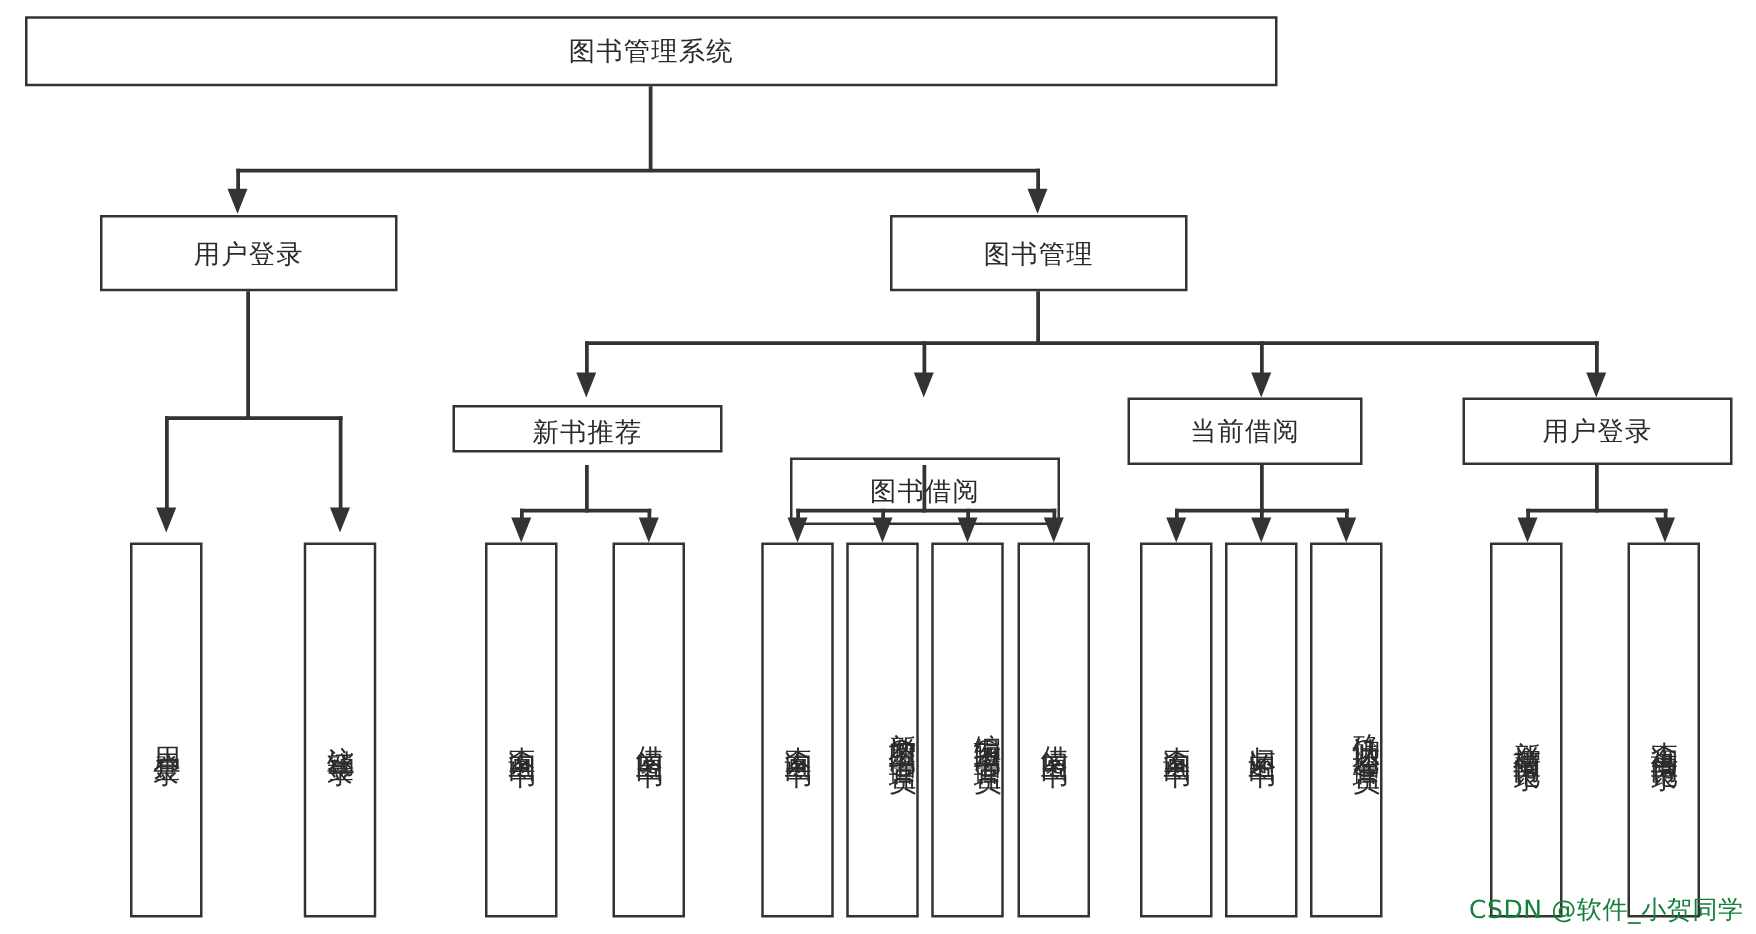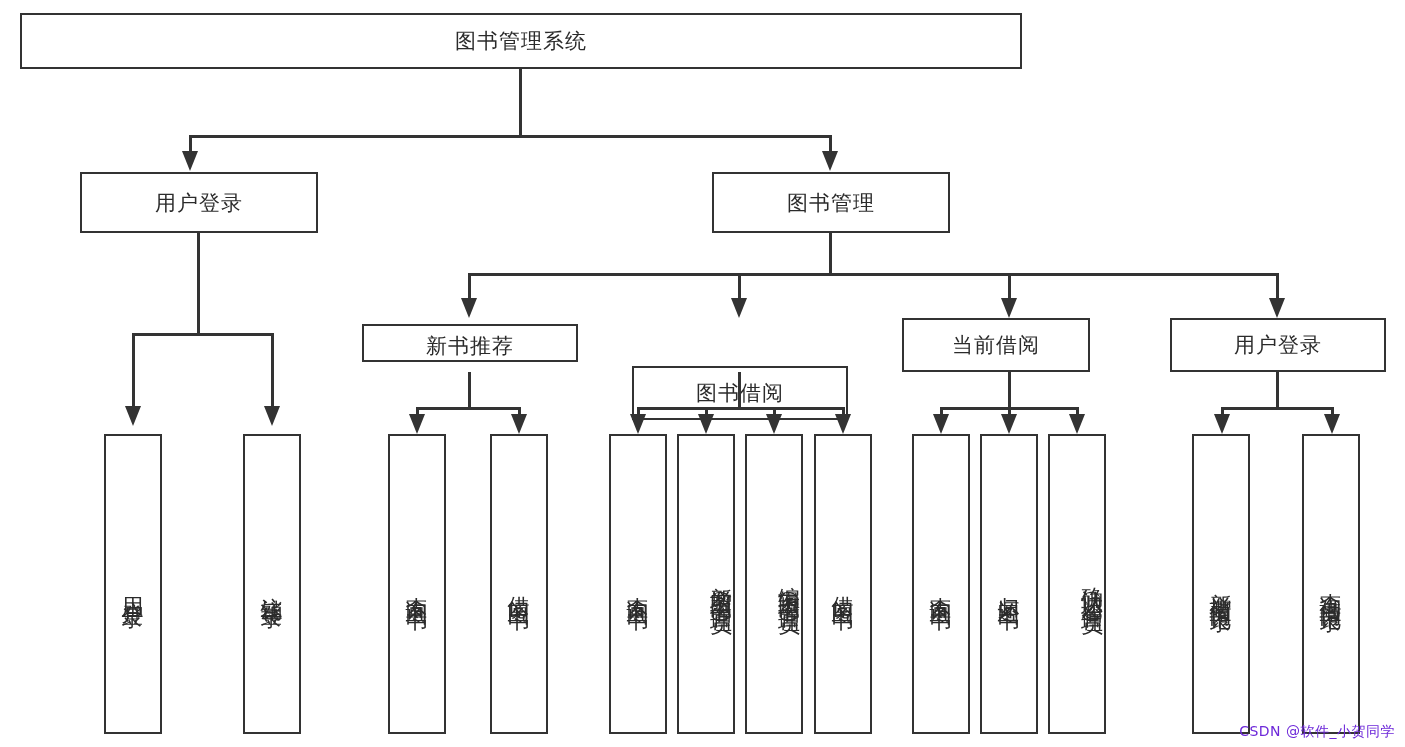--- a/index.html
+++ b/index.html
@@ -10,21 +10,21 @@
   .node.h{font-size:21px;letter-spacing:1px;}
   .node.v{writing-mode:vertical-rl;text-orientation:upright;font-size:22px;letter-spacing:4px;
           padding-top:6px;line-height:1.05;justify-content:center;align-items:flex-start;}
   .node.v.top{align-items:flex-start;}
   .node.v.mid{align-items:center;}
   .edge{position:absolute;background:#333333;}
   .vline{width:3px;}
   .hline{height:3px;}
   .arrow{position:absolute;width:0;height:0;border-left:8px solid transparent;
          border-right:8px solid transparent;border-top:20px solid #333333;}
-  #watermark{position:absolute;right:10px;bottom:6px;font-size:14px;color:#6d28d9;
+  #watermark{position:absolute;right:10px;bottom:6px;font-size:20px;color:#15803d;
              letter-spacing:0.5px;white-space:nowrap;}
 </style>
 </head>
 <body>
 
 <div id="canvas">
 
   <div class="node h" style="left:20px;top:13px;width:1002px;height:56px;">
     <span>图书管理系统</span>
   </div>

